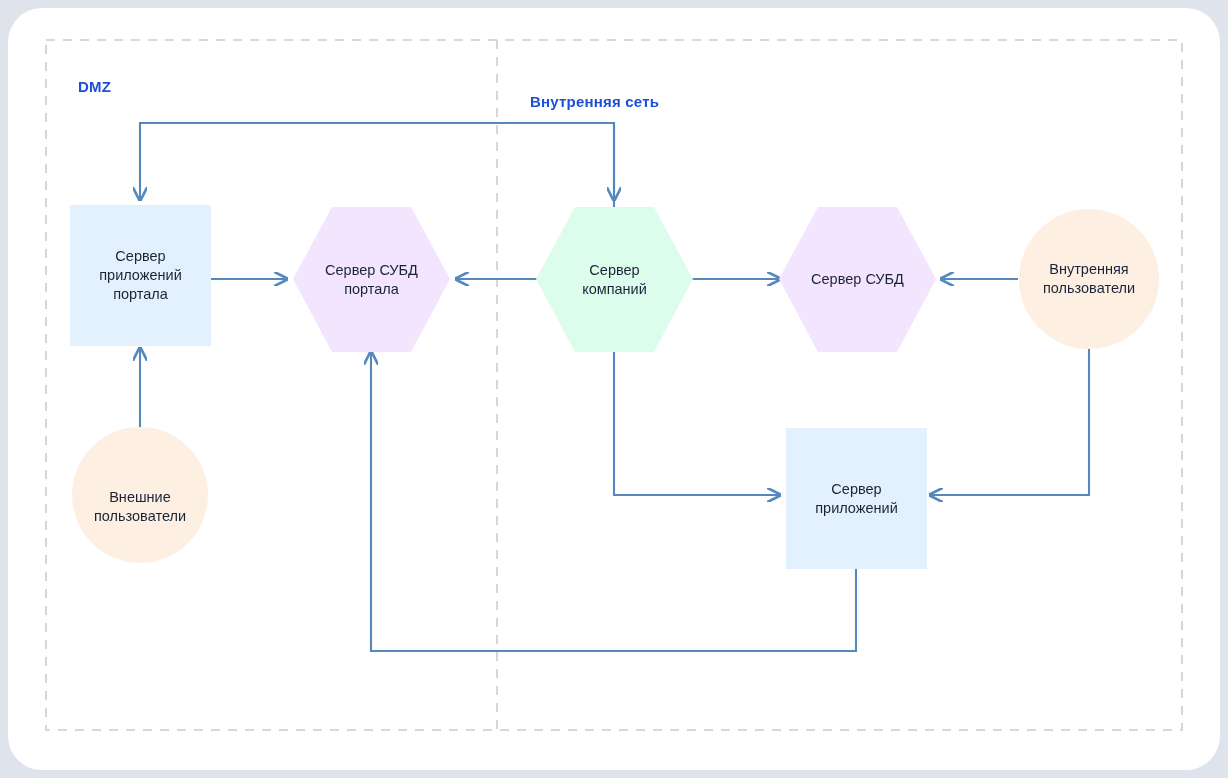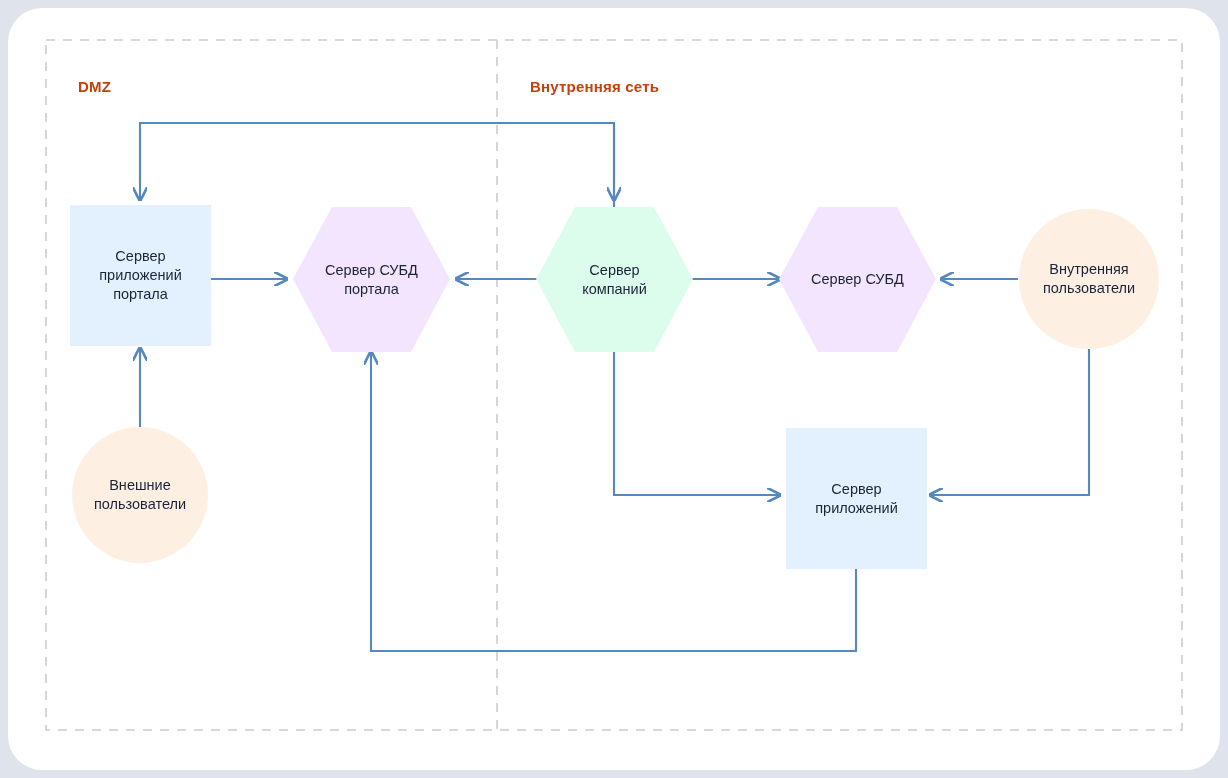--- a/index.html
+++ b/index.html
@@ -33,21 +33,21 @@
     left: 0;
     top: 0;
     width: 1228px;
     height: 778px;
     overflow: visible;
   }
   .zone-label {
     position: absolute;
     font-size: 15px;
     font-weight: bold;
-    color: #c2410c;
+    color: #1d4ed8;
     letter-spacing: 0.2px;
     white-space: nowrap;
   }
   .node-label {
     position: absolute;
     display: flex;
     align-items: center;
     justify-content: center;
     text-align: center;
     font-size: 14.5px;
@@ -110,30 +110,30 @@
 
         <polygon points="818,207 897,207 936,279 897,352 818,352 779,279" fill="#f2e5fd"></polygon>
 
         <circle cx="1089" cy="279" r="70" fill="#fdf0e3"></circle>
 
         <rect x="786" y="428" width="141" height="141" fill="#e3f0fd"></rect>
       </g>
     </svg>
 
     <div class="zone-label" style="left:78px; top:78px;">DMZ</div>
-    <div class="zone-label" style="left:530px; top:78px;text-align:right;">Внутренняя сеть</div>
+    <div class="zone-label" style="left:530px; top:93px;text-align:right;">Внутренняя сеть</div>
 
     <div class="node-label" style="left:70px; top:205px; width:141px; height:141px;">Сервер
 приложений
 портала</div>
 
     <div class="node-label" style="left:293px; top:207px; width:157px; height:145px;">Сервер СУБД
 портала</div>
 
-    <div class="node-label" style="left:72px; top:427px; width:136px; height:136px;">Внешние
+    <div class="node-label" style="left:72px; top:439px; width:136px; height:136px;">Внешние
 пользователи</div>
 
     <div class="node-label" style="left:536px; top:207px; width:157px; height:145px;">Сервер
 компаний</div>
 
     <div class="node-label" style="left:779px; top:207px; width:157px; height:145px;">Сервер СУБД</div>
 
     <div class="node-label" style="left:1019px; top:209px; width:140px; height:140px;">Внутренняя
 пользователи</div>
 

